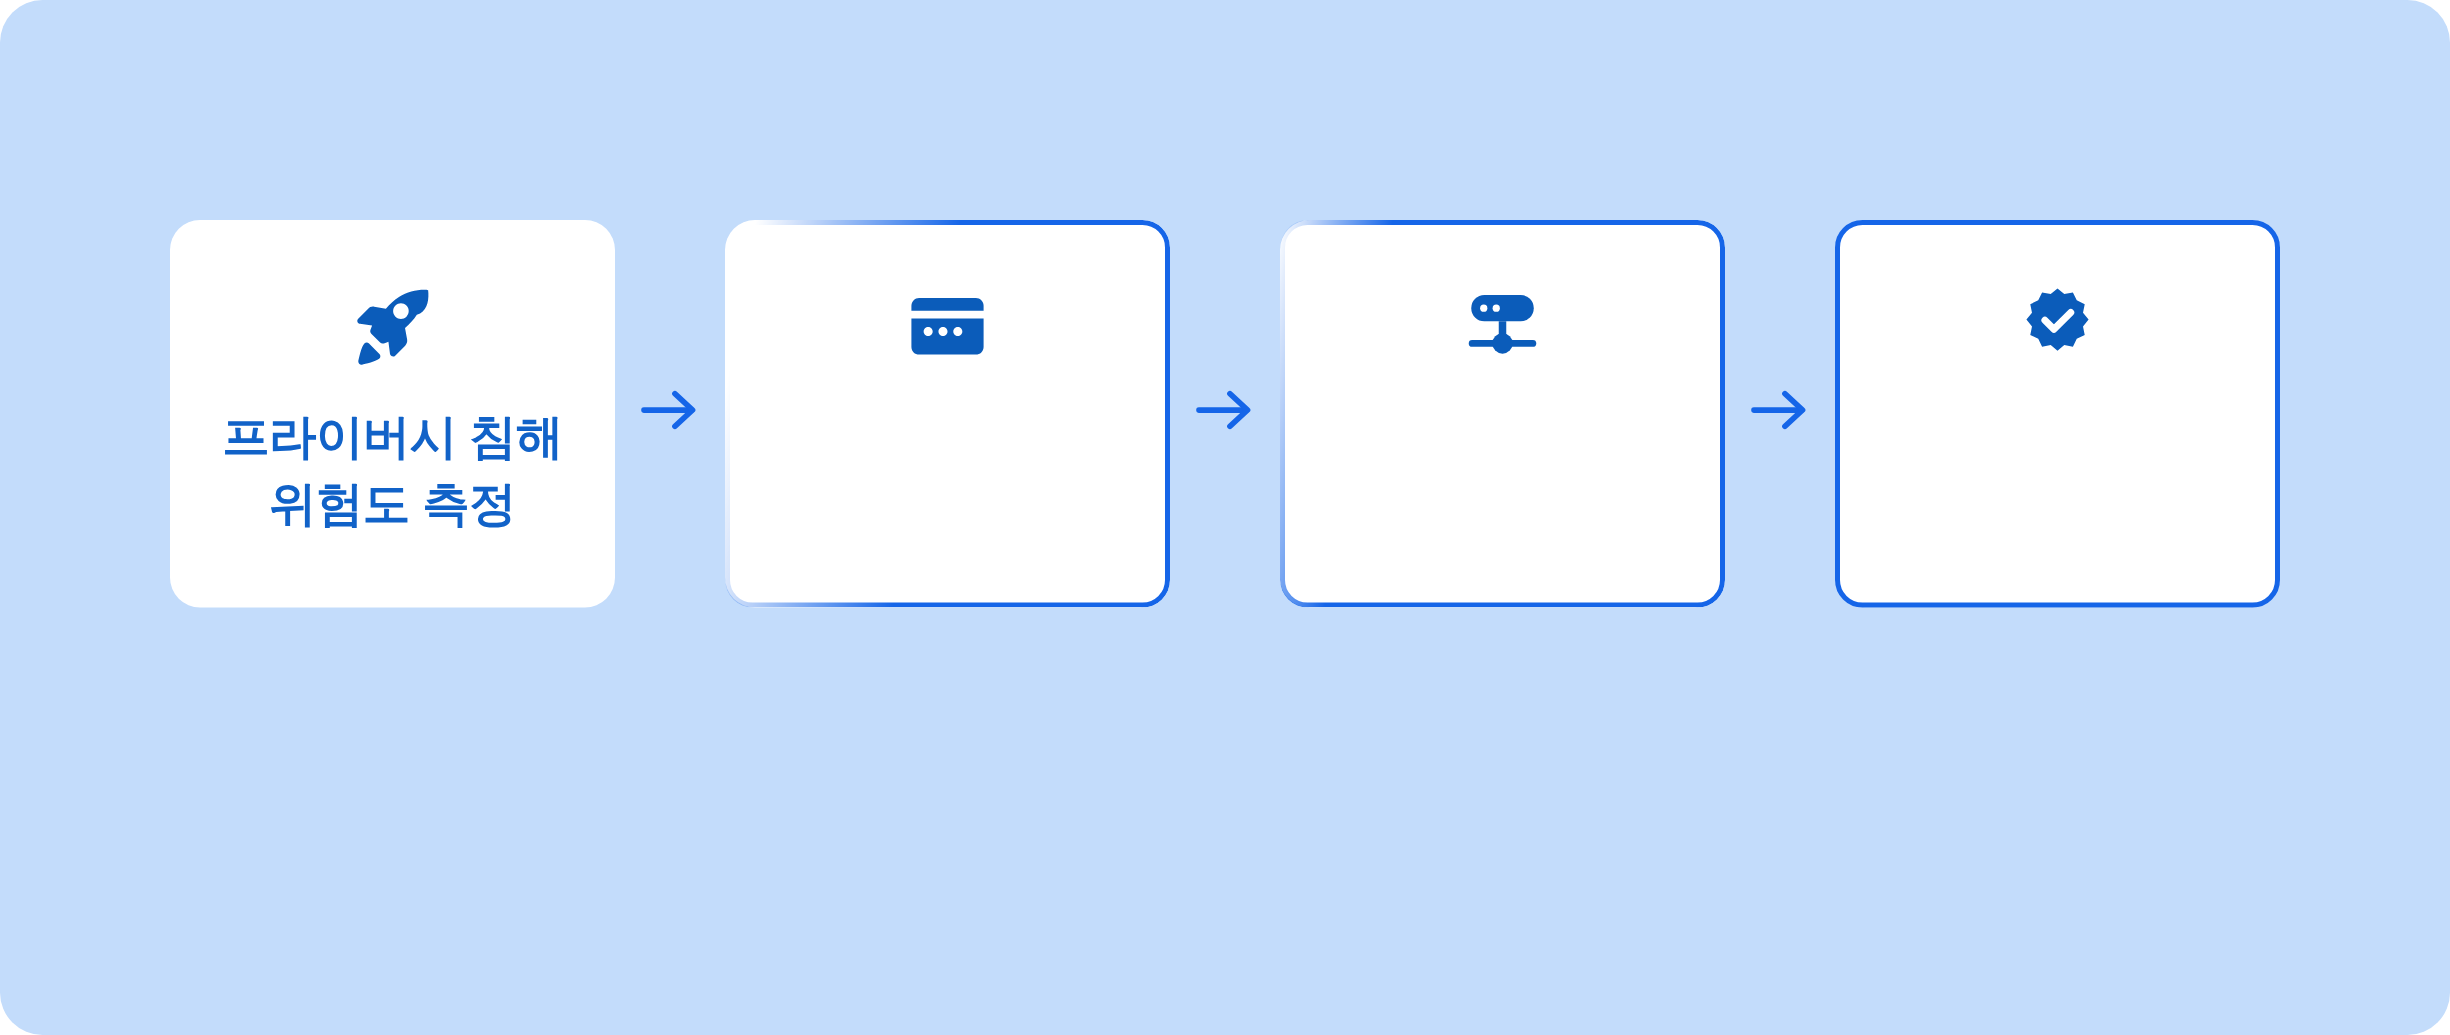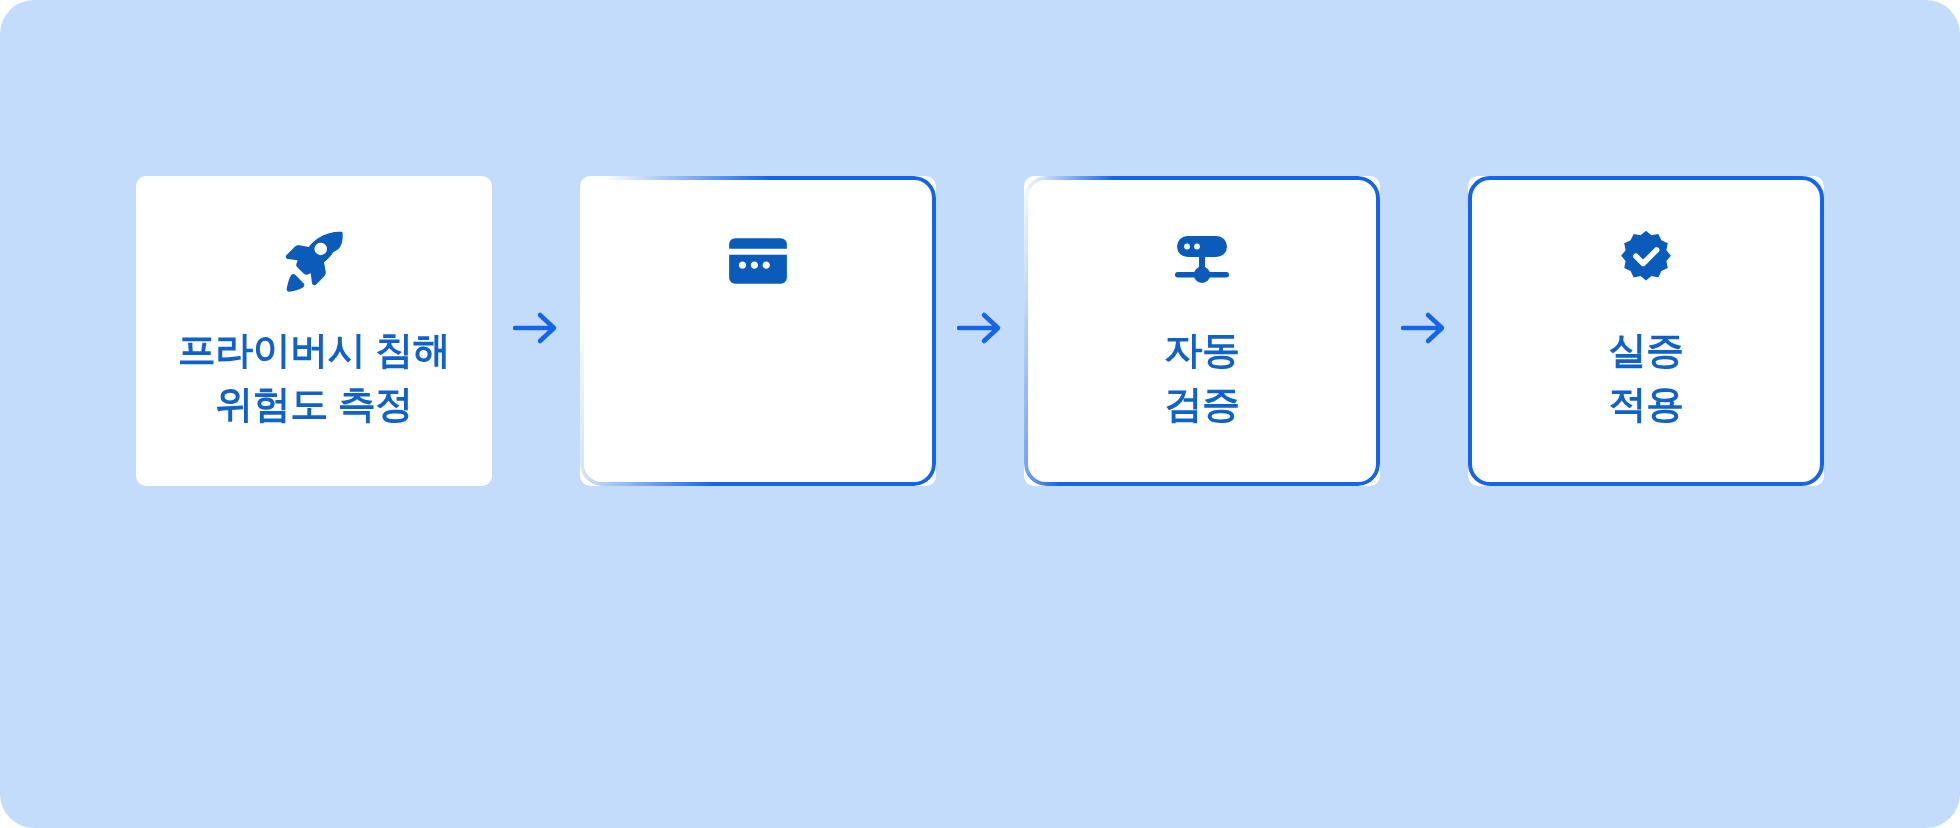--- a/index.html
+++ b/index.html
@@ -26,21 +26,21 @@
     flex-direction:row;
     align-items:stretch;
     justify-content:center;
     gap:0;
   }
   .card{
     position:relative;
     width:356px;
     height:310px;
     background:#ffffff;
-    border-radius:10px;
+    border-radius:24px;
     box-sizing:border-box;
     display:flex;
     flex-direction:column;
     align-items:center;
     justify-content:flex-start;
     flex:0 0 auto;
   }
   
   .card .ring{
     position:absolute;
@@ -149,22 +149,20 @@
           <g fill="#0b5cba">
             <rect x="10" y="8" width="50" height="21" rx="10.5"></rect>
             <circle cx="20" cy="18.5" r="2.9" fill="#ffffff"></circle>
             <circle cx="30" cy="18.5" r="2.9" fill="#ffffff"></circle>
             <rect x="32" y="29" width="6" height="14"></rect>
             <rect x="8" y="44" width="54" height="5.4" rx="2.7"></rect>
             <circle cx="35" cy="46.7" r="8.2"></circle>
           </g>
         </svg>
       </div>
-      <div class="card-label">자동
-검증</div>
     </div>
 
     <div class="arrow">
       <svg width="46" height="34" viewBox="0 0 46 34">
         <g stroke="#1565e8" stroke-width="4.6" fill="none" stroke-linecap="round" stroke-linejoin="round">
           <line x1="2" y1="17" x2="40" y2="17"></line>
           <polyline points="27,4 41,17 27,30"></polyline>
         </g>
       </svg>
     </div>
@@ -172,18 +170,16 @@
     <div class="card p3">
       <div class="ring"></div>
       <div class="icon-wrap">
         <svg width="68" height="68" viewBox="0 0 64 64" aria-hidden="true">
           <g fill="#0b5cba">
             <path d="M32 3.6l5.1 4.2 6.5-1.3 2.9 6 6 2.9-1.3 6.5 4.2 5.1-4.2 5.1 1.3 6.5-6 2.9-2.9 6-6.5-1.3L32 50.4l-5.1-4.2-6.5 1.3-2.9-6-6-2.9 1.3-6.5L8.6 27l4.2-5.1-1.3-6.5 6-2.9 2.9-6 6.5 1.3L32 3.6z"></path>
           </g>
           <polyline points="22.5,27.5 29.3,34.3 42,21.6" fill="none" stroke="#ffffff" stroke-width="5.2" stroke-linecap="round" stroke-linejoin="round"></polyline>
         </svg>
       </div>
-      <div class="card-label">실증
-적용</div>
     </div>
 
   </div>
 </div>
 
 </body></html>

